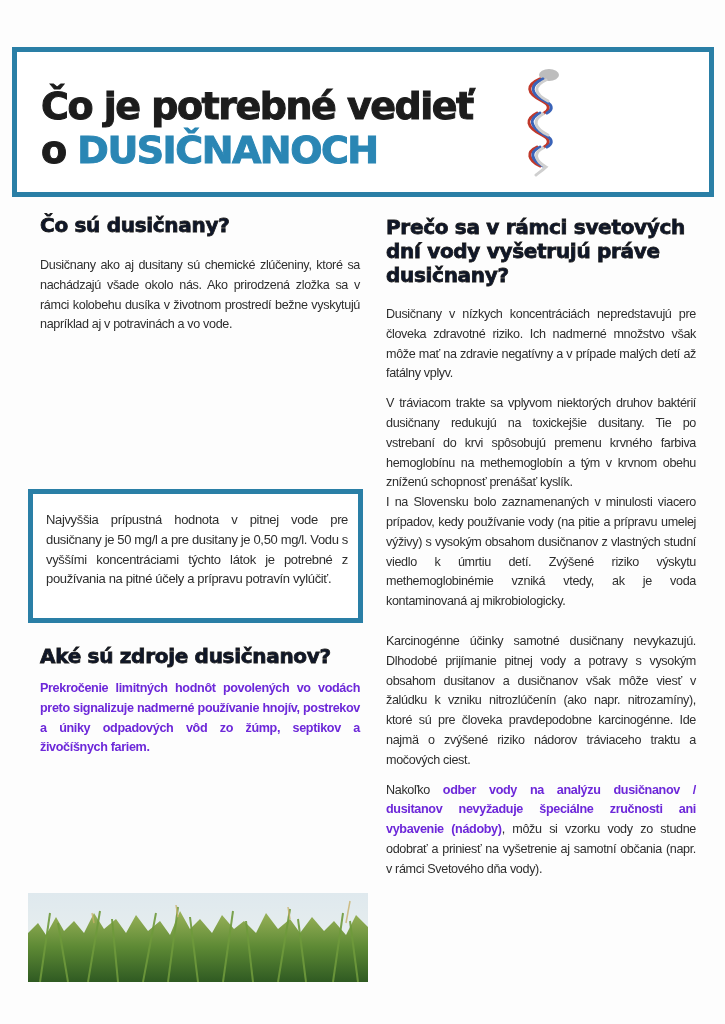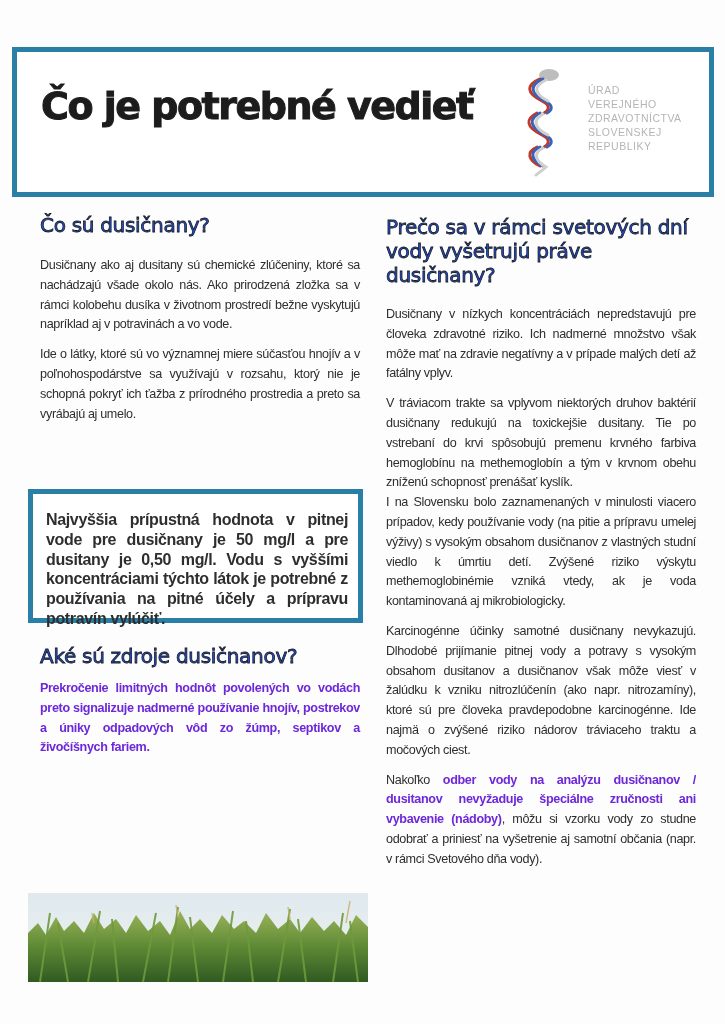--- a/index.html
+++ b/index.html
@@ -17,72 +17,65 @@
 
   .logo { position: absolute; left: 505px; top: 15px; width: 180px; height: 110px; }
   .logo-mark { position: absolute; left: 0; top: 0; width: 40px; height: 110px; }
   .logo-text { position: absolute; left: 66px; top: 16px; font-size: 10.5px; line-height: 14px; color: #b5b5b5; letter-spacing: 0.5px; }
   .logo-text span { display: block; }
 
   .col { position: absolute; }
   .col-left { left: 40px; top: 212px; width: 320px; }
   .col-right { left: 386px; top: 215px; width: 310px; }
 
-  h2 { margin: 0; font-family: "DejaVu Sans", sans-serif; font-weight: 400; color: #1d4ed8; -webkit-text-stroke: 0.8px #1a1a1a; letter-spacing: -0.3px; }
+  h2 { margin: 0; font-family: "DejaVu Sans", sans-serif; font-weight: 700; color: #0f172a; -webkit-text-stroke: 0.8px #1a1a1a; letter-spacing: -0.3px; }
   .h-left { font-size: 20px; line-height: 26px; }
   .h-right { font-size: 20px; line-height: 24px; }
 
   p { margin: 0; font-family: "Liberation Sans", sans-serif; font-size: 12.6px; line-height: 19.8px; color: #2e2e2e; text-align: justify; letter-spacing: -0.35px; }
   p.bold, .b { font-weight: bold; color: #6d28d9; }
 
   .callout {
     position: absolute; left: 28px; top: 489px; width: 325px; height: 124px;
     border: 5px solid #2a7fa6; background: #fff;
   }
-  .callout p { position: absolute; left: 13px; top: 16px; width: 302px; font-weight: bold; font-size: 16px; line-height: 19.8px; }
+  .callout p { position: absolute; left: 13px; top: 16px; width: 302px; font-weight: normal; font-size: 13px; line-height: 19.8px; }
 
   .photo { position: absolute; left: 28px; top: 893px; width: 340px; height: 89px; overflow: hidden; }
   .photo svg { display: block; width: 100%; height: 100%; }
 </style>
 </head>
 <body>
 
 <div class="header-box">
   <div class="title">
     <span class="title-line1">Čo je potrebné vedieť</span>
+    <span class="title-line2"><span class="o">o </span><span class="accent">DUSIČNANOCH</span></span>
   </div>
   <div class="logo">
     <svg class="logo-mark" viewBox="0 0 40 110">
       <ellipse cx="27" cy="8" rx="10" ry="6" fill="#bdbdbd"></ellipse>
       <g fill="none" stroke-width="3" stroke-linecap="round">
         <path d="M18 12 C4 18, 4 26, 20 34 C30 39, 26 44, 22 46" stroke="#c0392b"></path>
         <path d="M21 12 C7 18, 8 27, 23 34 C33 39, 29 44, 25 46" stroke="#3a63b8"></path>
         <path d="M24 13 C11 19, 12 27, 26 34" stroke="#cfcfcf"></path>
         <path d="M15 46 C3 52, 4 60, 20 68 C30 73, 26 78, 22 80" stroke="#c0392b"></path>
         <path d="M18 46 C6 52, 8 60, 23 68 C33 73, 29 78, 25 80" stroke="#3a63b8"></path>
         <path d="M21 47 C10 53, 12 61, 26 68" stroke="#cfcfcf"></path>
         <path d="M15 80 C4 85, 6 93, 18 99" stroke="#c0392b"></path>
         <path d="M18 80 C7 85, 9 93, 21 99" stroke="#3a63b8"></path>
         <path d="M21 81 C11 86, 13 94, 24 100 C20 104, 16 106, 14 108" stroke="#cfcfcf"></path>
       </g>
     </svg>
-    <div class="logo-text">
-      <span>ÚRAD</span>
-      <span>VEREJNÉHO</span>
-      <span>ZDRAVOTNÍCTVA</span>
-      <span>SLOVENSKEJ</span>
-      <span>REPUBLIKY</span>
-    </div>
   </div>
 </div>
 
 <div class="col col-left">
   <h2 class="h-left">Čo sú dusičnany?</h2>
   <p style="margin-top:18px">Dusičnany ako aj dusitany sú chemické zlúčeniny, ktoré sa nachádzajú všade okolo nás. Ako prirodzená zložka sa v rámci kolobehu dusíka v životnom prostredí bežne vyskytujú napríklad aj v potravinách a vo vode.</p>
-  <p style="margin-top:10px">Ide o látky, ktoré sú vo významnej miere súčasťou hnojív a v poľnohospodárstve sa využívajú v rozsahu, ktorý nie je schopná pokryť ich ťažba z prírodného prostredia a preto sa vyrábajú aj umelo.</p>
 </div>
 
 <div class="callout">
   <p>Najvyššia prípustná hodnota v pitnej vode pre dusičnany je 50 mg/l a pre dusitany je 0,50 mg/l. Vodu s vyššími koncentráciami týchto látok je potrebné z používania na pitné účely a prípravu potravín vylúčiť.</p>
 </div>
 
 <div class="col" style="left:40px; top:643px; width:320px;">
   <h2 class="h-left">Aké sú zdroje dusičnanov?</h2>
   <p class="bold" style="margin-top:10px">Prekročenie limitných hodnôt povolených vo vodách preto signalizuje nadmerné používanie hnojív, postrekov a úniky odpadových vôd zo žúmp, septikov a živočíšnych fariem.</p>
 </div>
@@ -124,15 +117,15 @@
         <path d="M318 30 L322 8"></path>
     </g>
   </svg>
 </div>
 
 <div class="col col-right">
   <h2 class="h-right">Prečo sa v rámci svetových dní vody vyšetrujú práve dusičnany?</h2>
   <p style="margin-top:18px">Dusičnany v nízkych koncentráciách nepredstavujú pre človeka zdravotné riziko. Ich nadmerné množstvo však môže mať na zdravie negatívny a v prípade malých detí až fatálny vplyv.</p>
   <p style="margin-top:10px">V tráviacom trakte sa vplyvom niektorých druhov baktérií dusičnany redukujú na toxickejšie dusitany. Tie po vstrebaní do krvi spôsobujú premenu krvného farbiva hemoglobínu na methemoglobín a tým v krvnom obehu zníženú schopnosť prenášať kyslík.</p>
   <p style="margin-top:0">I na Slovensku bolo zaznamenaných v minulosti viacero prípadov, kedy používanie vody (na pitie a prípravu umelej výživy) s vysokým obsahom dusičnanov z vlastných studní viedlo k úmrtiu detí. Zvýšené riziko výskytu methemoglobinémie vzniká vtedy, ak je voda kontaminovaná aj mikrobiologicky.</p>
-  <p style="margin-top:10px">Karcinogénne účinky samotné dusičnany nevykazujú. Dlhodobé prijímanie pitnej vody a potravy s vysokým obsahom dusitanov a dusičnanov však môže viesť v žalúdku k vzniku nitrozlúčenín (ako napr. nitrozamíny), ktoré sú pre človeka pravdepodobne karcinogénne. Ide najmä o zvýšené riziko nádorov tráviaceho traktu a močových ciest.</p>
+  <p style="margin-top:20px">Karcinogénne účinky samotné dusičnany nevykazujú. Dlhodobé prijímanie pitnej vody a potravy s vysokým obsahom dusitanov a dusičnanov však môže viesť v žalúdku k vzniku nitrozlúčenín (ako napr. nitrozamíny), ktoré sú pre človeka pravdepodobne karcinogénne. Ide najmä o zvýšené riziko nádorov tráviaceho traktu a močových ciest.</p>
   <p style="margin-top:10px"><span>Nakoľko </span><span class="b">odber vody na analýzu dusičnanov / dusitanov nevyžaduje špeciálne zručnosti ani vybavenie (nádoby)</span><span>, môžu si vzorku vody zo studne odobrať a priniesť na vyšetrenie aj samotní občania (napr. v rámci Svetového dňa vody).</span></p>
 </div>
 
 </body></html>

